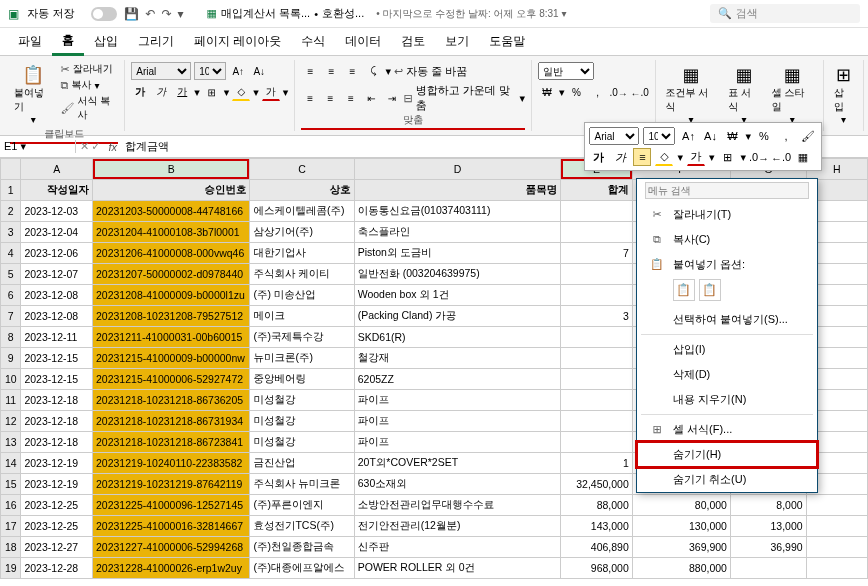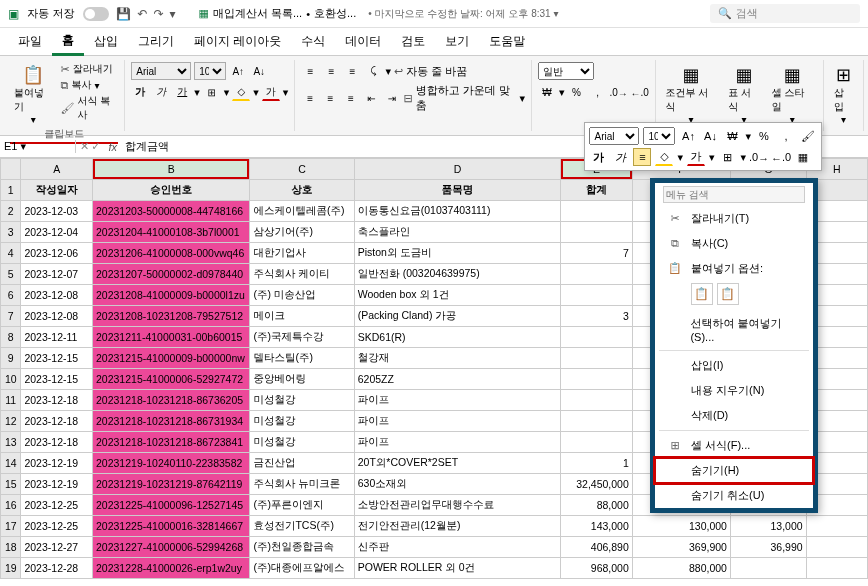--- a/index.html
+++ b/index.html
@@ -1,20 +1,20 @@
 <!DOCTYPE html>
 <html><head>
   <meta charset="utf-8">
   <style>
     * { margin: 0; padding: 0; box-sizing: border-box; }
     body { font-family: "Segoe UI", "Malgun Gothic", sans-serif; font-size: 11px; background: #fff; width: 868px; height: 586px; overflow: hidden; position: relative; }
     
     .titlebar { display: flex; align-items: center; height: 28px; background: #fff; padding: 0 8px; border-bottom: 1px solid #e0e0e0; }
     .titlebar .save-icon { color: #107c41; margin-right: 8px; font-size: 12px; }
-    .titlebar .autosave { display: flex; align-items: center; gap: 5px; font-size: 11px; }
+    .titlebar .autosave { display: flex; align-items: center; gap: 13px; font-size: 11px; }
     .titlebar .toggle { width: 26px; height: 14px; background: #ccc; border-radius: 7px; position: relative; margin: 0 4px; }
     .titlebar .toggle::after { content: ""; position: absolute; left: 2px; top: 2px; width: 10px; height: 10px; background: #fff; border-radius: 50%; }
     .titlebar .qa-btn { margin: 0 3px; color: #555; font-size: 12px; }
     .titlebar .filename { margin-left: 20px; display: flex; align-items: center; gap: 4px; }
     .titlebar .status { margin-left: 12px; color: #666; font-size: 10px; }
     .titlebar .search { margin-left: auto; display: flex; align-items: center; gap: 4px; color: #888; background: #f3f3f3; padding: 2px 8px; border-radius: 3px; width: 150px; }
     
     .tabs { display: flex; align-items: center; height: 28px; padding: 0 8px; gap: 0; border-bottom: 1px solid #ccc; }
     .tab { padding: 4px 10px; font-size: 12px; cursor: pointer; }
     .tab.active { font-weight: bold; border-bottom: 3px solid #107c41; }
@@ -45,25 +45,25 @@
     .formula-text { padding: 0 4px; font-size: 11px; }
     
     .grid-container { overflow: hidden; }
     table.grid { border-collapse: collapse; width: 100%; table-layout: fixed; }
     table.grid th, table.grid td { border: 1px solid #ccc; font-size: 10.5px; height: 21px; padding: 0 3px; overflow: hidden; white-space: nowrap; }
     table.grid th.col-head { background: #e8e8e8; text-align: center; font-weight: normal; }
     table.grid th.row-head { background: #e8e8e8; text-align: center; font-weight: normal; width: 20px; }
     table.grid th.col-head.sel { background: #d4e8d8; }
     table.grid th.col-head.red-border { position: relative; }
     table.grid th.col-head.red-border::after { content: ""; position: absolute; top: -1px; left: -1px; right: -1px; bottom: -1px; border: 3px solid #c00; pointer-events: none; }
-    table.grid tr.header-row td { background: #e8e8e8; text-align: center; font-weight: bold; }
-    table.grid td.colB { background: #ec4899; }
+    table.grid tr.header-row td { background: #e8e8e8; text-align: right; font-weight: bold; }
+    table.grid td.colB { background: #eab308; }
     table.grid td.num { text-align: right; }
     
-    .context-menu { position: absolute; top: 178px; right: 50px; width: 168px; background: #fff; border: 5px solid #0c4a6e; box-shadow: 2px 2px 8px rgba(0,0,0,0.3); z-index: 300; font-size: 11px; }
+    .context-menu { position: absolute; top: 178px; right: 50px; width: 182px; background: #fff; border: 1px solid #0c4a6e; box-shadow: 2px 2px 8px rgba(0,0,0,0.3); z-index: 300; font-size: 11px; }
     .cm-item { padding: 5px 12px; display: flex; align-items: center; gap: 8px; cursor: pointer; }
     .cm-item.highlighted { position: relative; }
     .cm-item.highlighted::after { content: ""; position: absolute; top: -2px; left: -2px; right: -2px; bottom: -2px; border: 3px solid #c00; pointer-events: none; }
     .cm-sep { height: 1px; background: #ddd; margin: 2px 4px; }
     .cm-icon { width: 16px; text-align: center; color: #666; }
     .cm-paste-opts { display: flex; gap: 4px; padding: 2px 12px 6px 36px; }
     .cm-paste-opt { width: 22px; height: 22px; border: 1px solid #ccc; display: flex; align-items: center; justify-content: center; font-size: 12px; }
     .cm-search { padding: 3px 8px; }
     .cm-search input { width: 100%; border: 1px solid #ccc; padding: 2px; font-size: 10px; }
   </style>
@@ -162,20 +162,21 @@
       </div>
       <div class="ribbon-small-row">
         <span class="align-btn">≡</span>
         <span class="align-btn">≡</span>
         <span class="align-btn">≡</span>
         <span class="align-btn">⇤</span>
         <span class="align-btn">⇥</span>
         <span class="ribbon-small-row"><span class="ribbon-icon-sm">⊟</span><span>병합하고 가운데 맞춤</span> ▾</span>
       </div>
     </div>
+    <div class="ribbon-group-label">맞춤</div>
   </div>
 
   <div class="ribbon-group">
     <div class="ribbon-content" style="flex-direction:column;gap:3px;">
       <select style="width:56px;height:18px;font-size:10px;"><option>일반</option></select>
       <div class="ribbon-small-row">
         <span class="align-btn">₩</span>▾
         <span class="align-btn">%</span>
         <span class="align-btn">,</span>
         <span class="align-btn">.0→</span>
@@ -346,21 +347,21 @@
           <td>SKD61(R)</td>
           <td class="num"></td>
           <td class="num"></td>
           <td class="num">310,000</td>
           <td></td>
         </tr>
         <tr>
           <th class="row-head">9</th>
           <td>2023-12-15</td>
           <td class="colB">20231215-41000009-b00000nw</td>
-          <td>델타스틸(주)</td>
+          <td>뉴미크론(주)</td>
           <td>철강재</td>
           <td class="num"></td>
           <td class="num"></td>
           <td class="num">2,250</td>
           <td></td>
         </tr>
         <tr>
           <th class="row-head">10</th>
           <td>2023-12-15</td>
           <td class="colB">20231215-41000006-52927472</td>
@@ -496,25 +497,25 @@
       <span class="cm-icon"></span>
       <span>선택하여 붙여넣기(S)...</span>
     </div>
   <div class="cm-sep"></div>
   <div class="cm-item">
       <span class="cm-icon"></span>
       <span>삽입(I)</span>
     </div>
   <div class="cm-item">
       <span class="cm-icon"></span>
+      <span>삭제(D)</span>
+    </div>
+  <div class="cm-item">
+      <span class="cm-icon"></span>
       <span>내용 지우기(N)</span>
-    </div>
-  <div class="cm-item">
-      <span class="cm-icon"></span>
-      <span>삭제(D)</span>
     </div>
   <div class="cm-sep"></div>
   <div class="cm-item">
       <span class="cm-icon">⊞</span>
       <span>셀 서식(F)...</span>
     </div>
   <div class="cm-item highlighted">
       <span class="cm-icon"></span>
       <span>숨기기(H)</span>
     </div>

